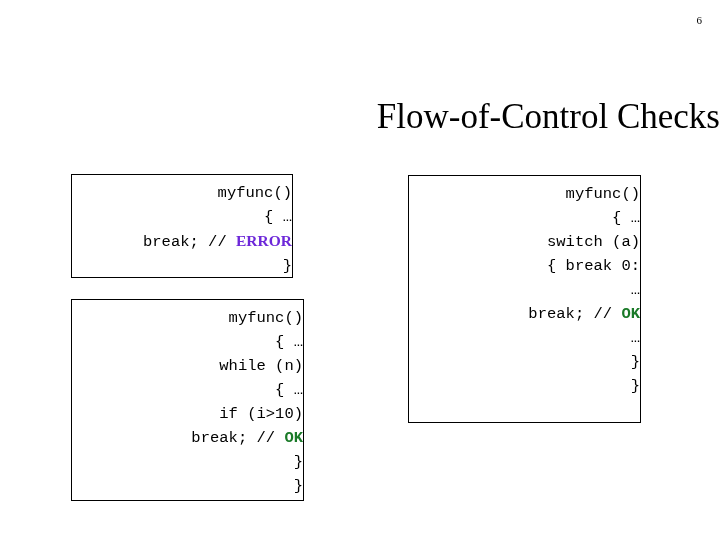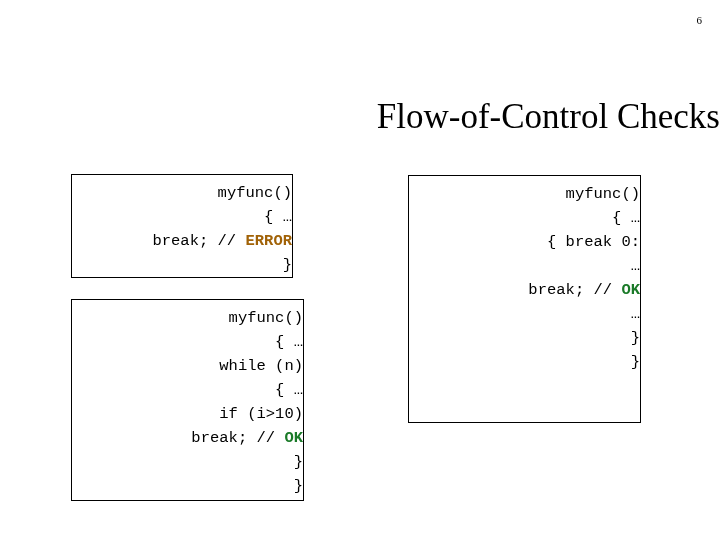--- a/index.html
+++ b/index.html
@@ -79,22 +79,23 @@
   #box-switch {
     left: 408px;
     top: 175px;
     width: 233px;
     height: 248px;
     padding: 6px 0 0 9px;
   }
 
   
   .tok-error {
-    color: #a16207;
+    color: #6d28d9;
     font-weight: bold;
+    font-family: Liberation Serif, serif;
   }
   .tok-ok {
     color: #1a7a28;
     font-weight: bold;
   }
 </style>
 </head>
 <body>
 
 <div class="page-number">6</div>
@@ -115,19 +116,20 @@
     <div class="code-line"><span>  { …</span></div>
     <div class="code-line"><span>    if (i&gt;10)</span></div>
     <div class="code-line"><span>      break; // </span><span class="tok-ok">OK</span></div>
     <div class="code-line"><span>  }</span></div>
     <div class="code-line"><span>}</span></div>
   </div>
 
 <div class="code-box" id="box-switch">
     <div class="code-line"><span>myfunc()</span></div>
     <div class="code-line"><span>{ …</span></div>
+    <div class="code-line"><span>  switch (a)</span></div>
     <div class="code-line"><span>  { break 0:</span></div>
     <div class="code-line"><span>      …</span></div>
     <div class="code-line"><span>      break; // </span><span class="tok-ok">OK</span></div>
     <div class="code-line"><span>      …</span></div>
     <div class="code-line"><span>  }</span></div>
     <div class="code-line"><span>}</span></div>
   </div>
 
 </body></html>

